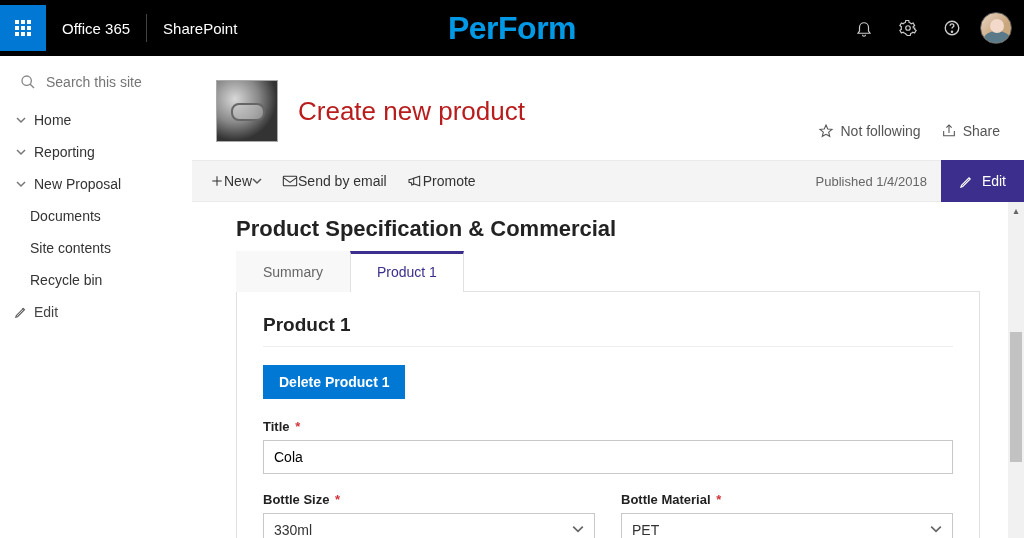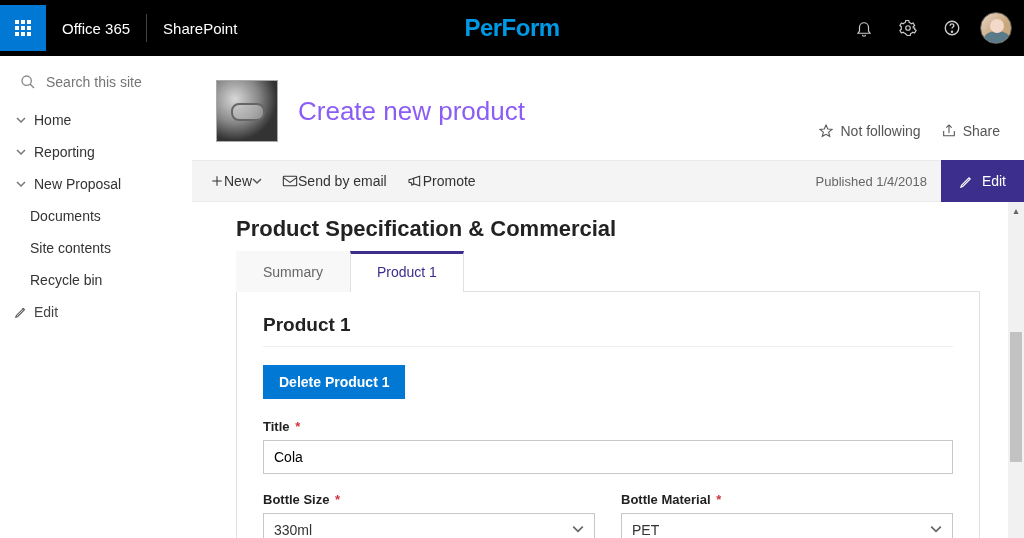--- a/index.html
+++ b/index.html
@@ -5,21 +5,21 @@
   * { box-sizing: border-box; margin: 0; padding: 0; }
   body { font-family: "Segoe UI", Arial, sans-serif; font-size: 14px; color: #333; background: #fff; width: 1024px; height: 538px; overflow: hidden; position: relative; }
   
   
   .topbar { height: 56px; background: #000; display: flex; align-items: center; color: #fff; }
   .waffle { width: 46px; height: 46px; background: #0078d4; display: flex; align-items: center; justify-content: center; cursor: pointer; }
   .waffle-grid { display: grid; grid-template-columns: repeat(3, 4px); grid-template-rows: repeat(3, 4px); gap: 2px; }
   .waffle-grid span { background: #fff; width: 4px; height: 4px; }
   .app-name { padding: 0 16px; font-size: 15px; color: #fff; border-right: 1px solid #444; height: 28px; display: flex; align-items: center; }
   .site-name { padding: 0 16px; font-size: 15px; color: #fff; }
-  .logo { position: absolute; left: 50%; transform: translateX(-50%); font-weight: 700; font-size: 24px; color: #0099e6; letter-spacing: -0.5px; }
+  .logo { position: absolute; left: 50%; transform: translateX(-50%); font-weight: 700; font-size: 32px; color: #0099e6; letter-spacing: -0.5px; }
   .logo .check { position: relative; }
   .topbar-right { margin-left: auto; display: flex; align-items: center; height: 46px; }
   .top-icon { width: 44px; height: 46px; display: flex; align-items: center; justify-content: center; cursor: pointer; color: #ccc; }
   .avatar { width: 32px; height: 32px; border-radius: 50%; margin: 0 12px 0 6px; background: linear-gradient(135deg,#e8d5c4 0%, #c9a77d 60%); position: relative; overflow: hidden; border: 1px solid #555;}
   .avatar::after { content:""; position:absolute; width:14px; height:14px; background:#f2d9c9; border-radius:50%; top:6px; left:9px;}
   .avatar::before { content:""; position:absolute; width:26px; height:16px; background:#5a7a8a; border-radius:50% 50% 0 0; bottom:-4px; left:3px;}
   
   
   .main { display: flex; height: calc(538px - 46px); }
   .sidebar { width: 192px; padding-top: 10px; background:#fff; }
@@ -28,21 +28,21 @@
   .search-row svg { margin-right: 10px; }
   .nav-item { display: flex; align-items: center; padding: 8px 12px 8px 12px; font-size: 14px; color: #333; cursor: pointer; }
   .nav-item .chev, .nav-item .ico { width: 18px; margin-right: 4px; display:flex; justify-content:center; color:#666;}
   .nav-sub { padding-left: 30px; }
   .nav-edit { color: #444; }
   
   .content { flex: 1; display: flex; flex-direction: column; overflow: hidden; position:relative;}
   .page-header { display: flex; align-items: center; padding: 24px 24px 18px 24px; }
   .page-thumb { width: 62px; height: 62px; background: radial-gradient(circle at 30% 30%, #d8d8d8 0%, #888 40%, #333 70%); border: 1px solid #aaa; margin-right: 20px; position:relative; overflow:hidden;}
   .page-thumb::after{content:"";position:absolute;width:30px;height:14px;border:2px solid #666;border-radius:8px;top:22px;left:14px;background:rgba(200,200,200,0.5);}
-  .page-title { font-size: 26px; font-weight: 300; color: #8b5cf6; }
+  .page-title { font-size: 26px; font-weight: 300; color: #b91c1c; }
   .page-actions { margin-left: auto; display: flex; gap: 20px; align-items: center; font-size: 14px; color: #555; }
   .page-action { display: flex; align-items: center; gap: 6px; cursor: pointer; margin-top: 39px; }
   
   .toolbar { height: 42px; background: #f4f4f4; border-top: 1px solid #eaeaea; border-bottom: 1px solid #eaeaea; display: flex; align-items: center; padding: 0 18px; font-size: 14px; color: #333; }
   .tool-btn { display: flex; align-items: center; margin-right: 20px; cursor: pointer; }
   .tool-btn svg { color: #555; }
   .pub-date { margin-left: auto; color: #666; font-size: 13px; padding-right: 14px; }
   .edit-btn { height: 42px; background: #3b2e8c; color: #fff; display: flex; align-items: center; gap: 8px; padding: 0 18px; cursor: pointer; margin-right: -18px;}
   
   .form-scroll { flex: 1; overflow-y: auto; padding: 0 44px 0 44px; position:relative;}

